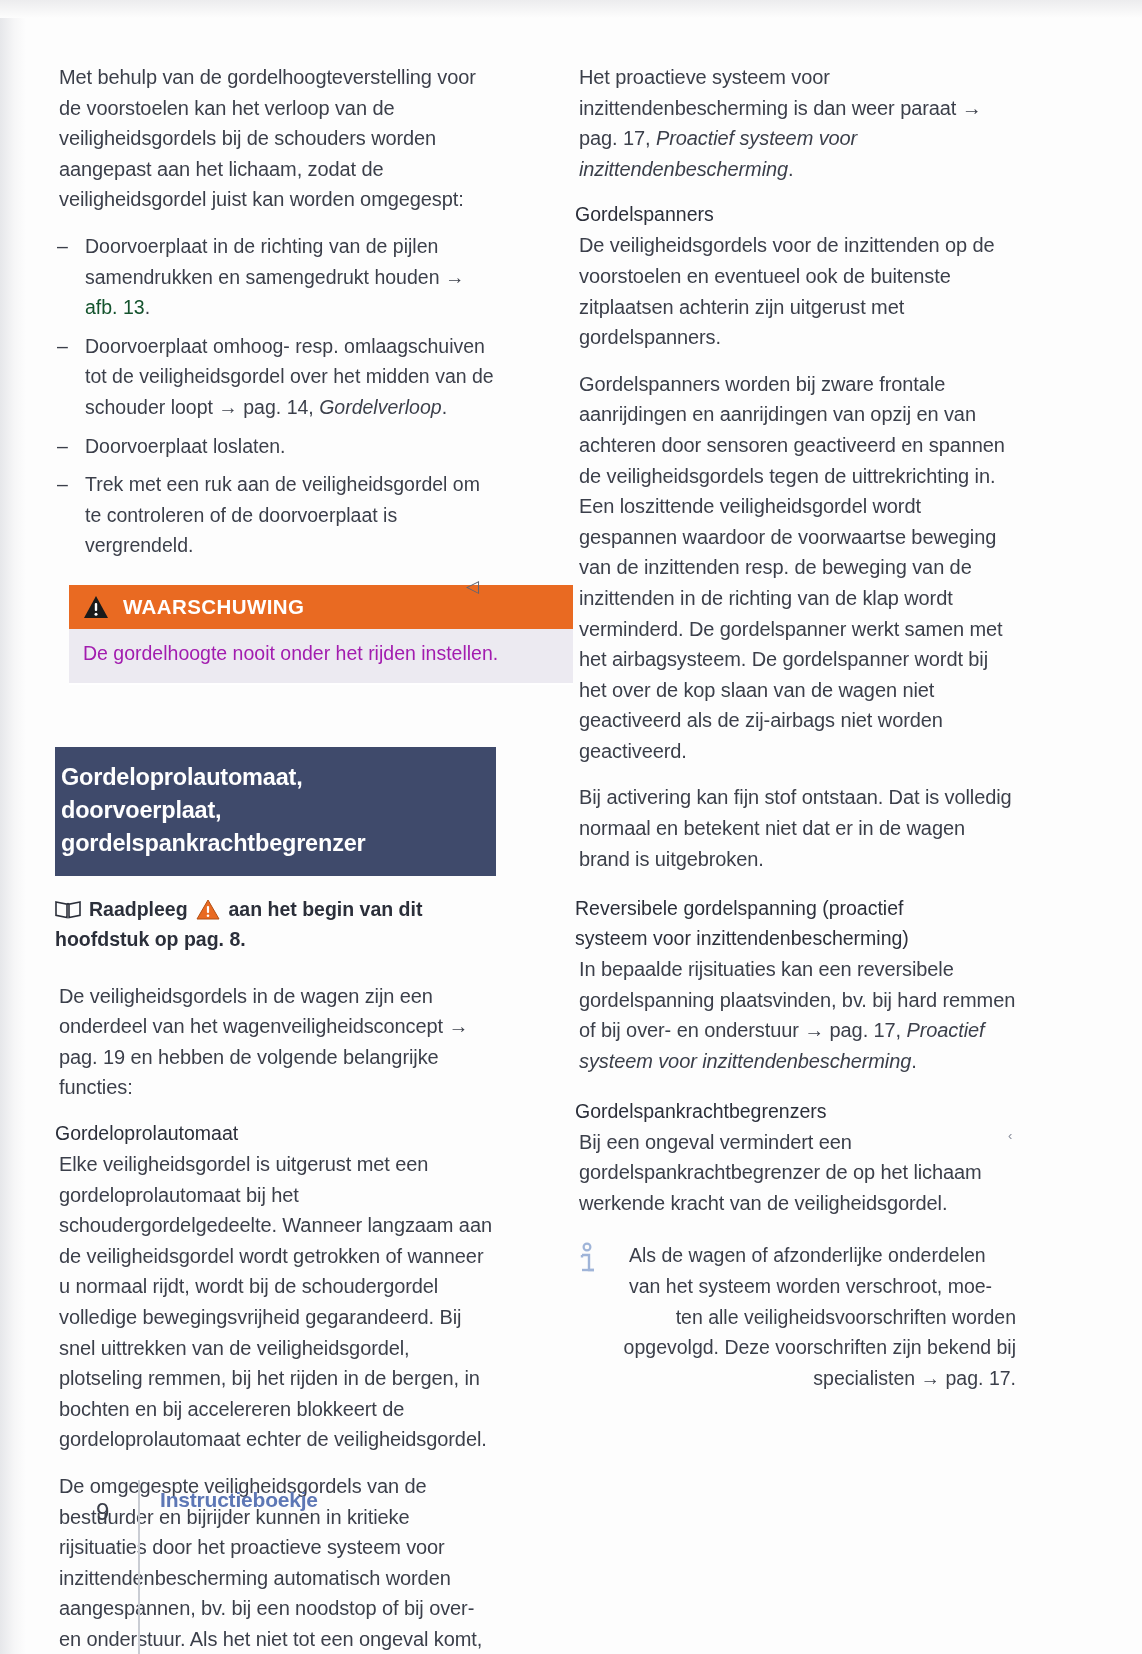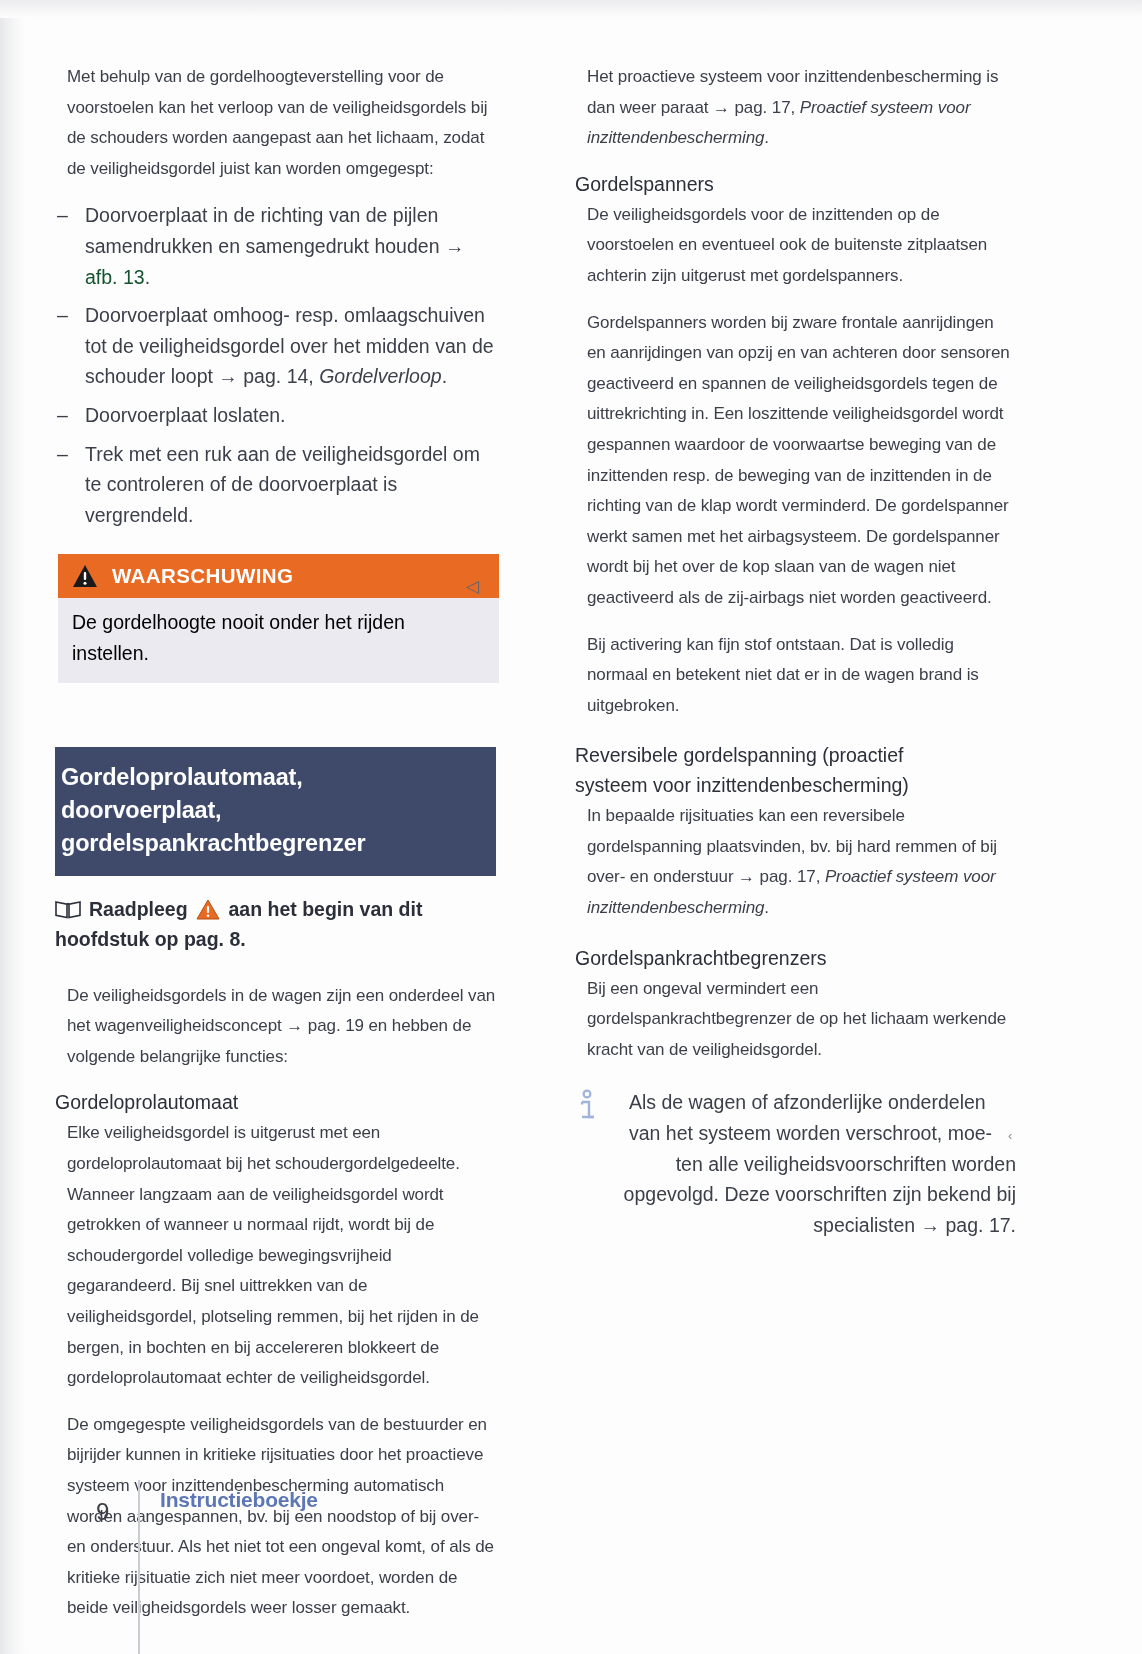--- a/index.html
+++ b/index.html
@@ -45,22 +45,22 @@
     display: flex;
     gap: 38px;
   }
   .col {
     width: 441px;
     position: relative;
   }
   .col-right { margin-left: 41px; }
 
   p {
-    margin: 0 0 16px 12px;
-    font-size: 17px;
+    margin: 0 0 16px 4px;
+    font-size: 20px;
     line-height: 30.6px;
     color: #3b3f4a;
     letter-spacing: -0.1px;
   }
 
   .ref { color: #14532d; }
   .italic { font-style: italic; text-align: center; }
 
   
   ul.dash {
@@ -77,22 +77,22 @@
     color: #3b3f4a;
   }
   ul.dash li .dash-mark {
     position: absolute;
     left: 2px;
     top: 0;
   }
 
   
   .warn-box {
-    margin: 24px 0 10px 3px;
-    width: 441px;
+    margin: 24px 0 10px 14px;
+    width: 504px;
   }
   .warn-head {
     background: #e96a22;
     height: 44px;
     display: flex;
     align-items: center;
     padding-left: 14px;
     box-sizing: border-box;
   }
   .warn-head .warn-title {
@@ -104,21 +104,21 @@
   }
   .warn-tri {
     width: 26px; height: 24px;
     display: block;
   }
   .warn-body {
     background: #eceaf1;
     padding: 9px 14px 14px 14px;
     font-size: 19.5px;
     line-height: 30.6px;
-    color: #000000;
+    color: #a21caf;
     box-sizing: border-box;
     border-bottom: 2px solid #ffffff;
   }
 
   
   .chapter-box {
     background: #3f4a6b;
     width: 441px;
     padding: 14px 18px 16px 6px;
     box-sizing: border-box;

